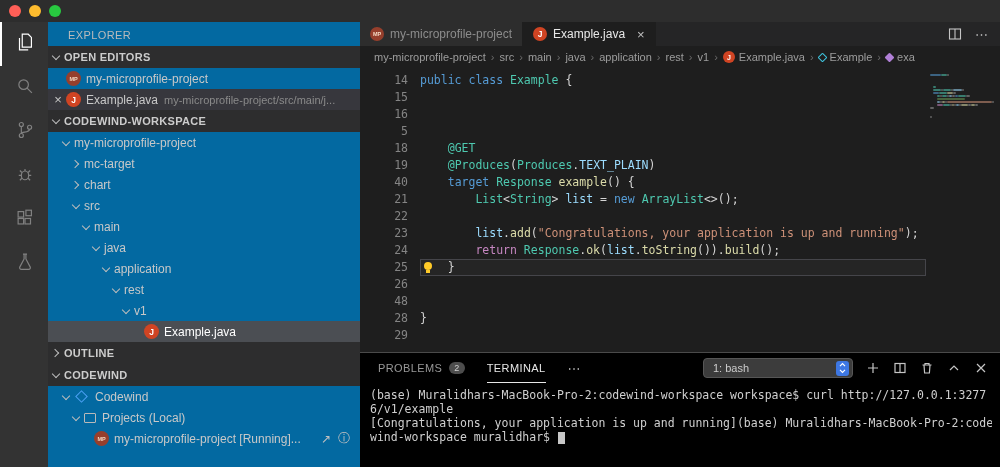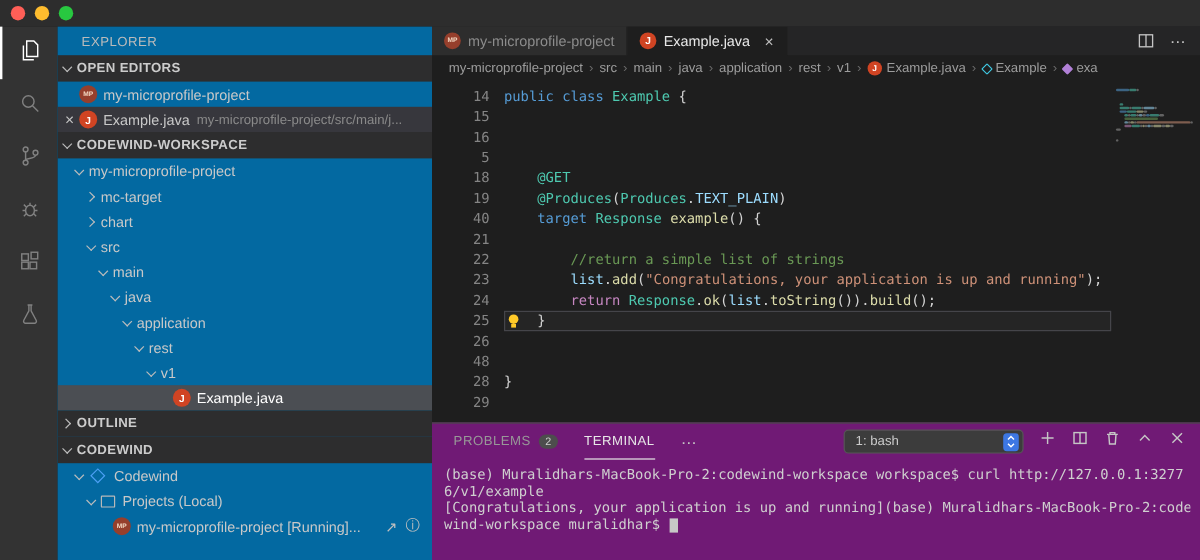--- a/index.html
+++ b/index.html
@@ -76,27 +76,27 @@
   .tk-kw{color:#569cd6}.tk-ctrl{color:#c586c0}.tk-type{color:#4ec9b0}.tk-fn{color:#dcdcaa}
   .tk-var{color:#9cdcfe}.tk-str{color:#ce9178}.tk-cmt{color:#6a9955}.tk-plain{color:#d4d4d4}
 
   .minimap{position:absolute;top:6px;right:2px;width:68px}
   .mm-row{height:2px;margin-bottom:1px;display:flex}
   .mm-seg{height:2px;border-radius:1px;opacity:.55;flex:none}
   .mm-kw{background:#569cd6}.mm-ctrl{background:#c586c0}.mm-type{background:#4ec9b0}.mm-fn{background:#dcdcaa}
   .mm-var{background:#9cdcfe}.mm-str{background:#ce9178}.mm-cmt{background:#6a9955}.mm-plain{background:#9a9a9a}
 
   
-  .panel{height:115px;border-top:1px solid #4a4a4a;display:flex;flex-direction:column;background:#701a75;flex:none}
+  .panel{height:115px;border-top:1px solid #4a4a4a;display:flex;flex-direction:column;background:#000000;flex:none}
   .panel-header{height:30px;display:flex;align-items:center;padding:0 12px 0 18px;flex:none}
   .ptab{font-size:11px;letter-spacing:.4px;color:#989898;margin-right:22px;display:flex;align-items:center;height:30px;border-bottom:1px solid transparent;cursor:pointer}
   .ptab.active{color:#e7e7e7;border-bottom-color:#e7e7e7}
   .badge{background:#4d4d4d;color:#d0d0d0;font-size:9px;border-radius:8px;padding:1px 5px;margin-left:7px;font-weight:normal}
   .pmore{color:#c5c5c5;font-size:13px;cursor:pointer}
-  .pright{margin-left:auto;display:flex;gap:13px}
+  .pright{margin-left:auto;display:flex;align-items:center;gap:13px}
   .shell-select{height:20px;background:#3c3c3c;border:1px solid #565656;border-radius:4px;display:flex;align-items:center;font-size:11px;color:#cccccc;padding:0 3px 0 9px;width:150px;justify-content:space-between;cursor:pointer}
   .sel-arrows{background:#3d77e3;border-radius:3px;width:13px;height:15px;display:flex;align-items:center;justify-content:center}
   .sel-arrows svg{stroke:#ffffff;fill:none;stroke-width:1.2;display:block}
   .picon{cursor:pointer}
   .picon svg{stroke:#c5c5c5;fill:none;stroke-width:1.2;display:block}
   .terminal{flex:1;padding:5px 8px 0 10px;font-family:"DejaVu Sans Mono","Liberation Mono",monospace;font-size:11.5px;line-height:14px;color:#cfcfcf}
   .tline{white-space:pre;overflow:hidden}
   .cursor{display:inline-block;width:7px;height:12px;background:#c7c7c7;vertical-align:middle;margin-left:1px}
 </style>
 </head>
@@ -349,24 +349,24 @@
           <div class="cline">
             <span class="ln">19</span>
             <span class="lbody"><span class="tk-plain">    </span><span class="tk-type">@Produces</span><span class="tk-plain">(</span><span class="tk-type">Produces</span><span class="tk-plain">.</span><span class="tk-var">TEXT_PLAIN</span><span class="tk-plain">)</span></span>
           </div>
           <div class="cline">
             <span class="ln">40</span>
             <span class="lbody"><span class="tk-plain">    </span><span class="tk-kw">target </span><span class="tk-type">Response </span><span class="tk-fn">example</span><span class="tk-plain">() {</span></span>
           </div>
           <div class="cline">
             <span class="ln">21</span>
+            <span class="lbody"><span class="tk-plain">        </span><span class="tk-type">List</span><span class="tk-plain">&lt;</span><span class="tk-type">String</span><span class="tk-plain">&gt; </span><span class="tk-var">list</span><span class="tk-plain"> = </span><span class="tk-kw">new </span><span class="tk-type">ArrayList</span><span class="tk-plain">&lt;&gt;();</span></span>
           </div>
           <div class="cline">
             <span class="ln">22</span>
-            <span class="lbody"><span class="tk-plain">        </span><span class="tk-cmt">//return a simple list of strings</span></span>
           </div>
           <div class="cline">
             <span class="ln">23</span>
             <span class="lbody"><span class="tk-plain">        </span><span class="tk-var">list</span><span class="tk-plain">.</span><span class="tk-fn">add</span><span class="tk-plain">(</span><span class="tk-str">"Congratulations, your application is up and running"</span><span class="tk-plain">);</span></span>
           </div>
           <div class="cline">
             <span class="ln">24</span>
             <span class="lbody"><span class="tk-plain">        </span><span class="tk-ctrl">return </span><span class="tk-type">Response</span><span class="tk-plain">.</span><span class="tk-fn">ok</span><span class="tk-plain">(</span><span class="tk-var">list</span><span class="tk-plain">.</span><span class="tk-fn">toString</span><span class="tk-plain">()).</span><span class="tk-fn">build</span><span class="tk-plain">();</span></span>
           </div>
           <div class="cline current">

